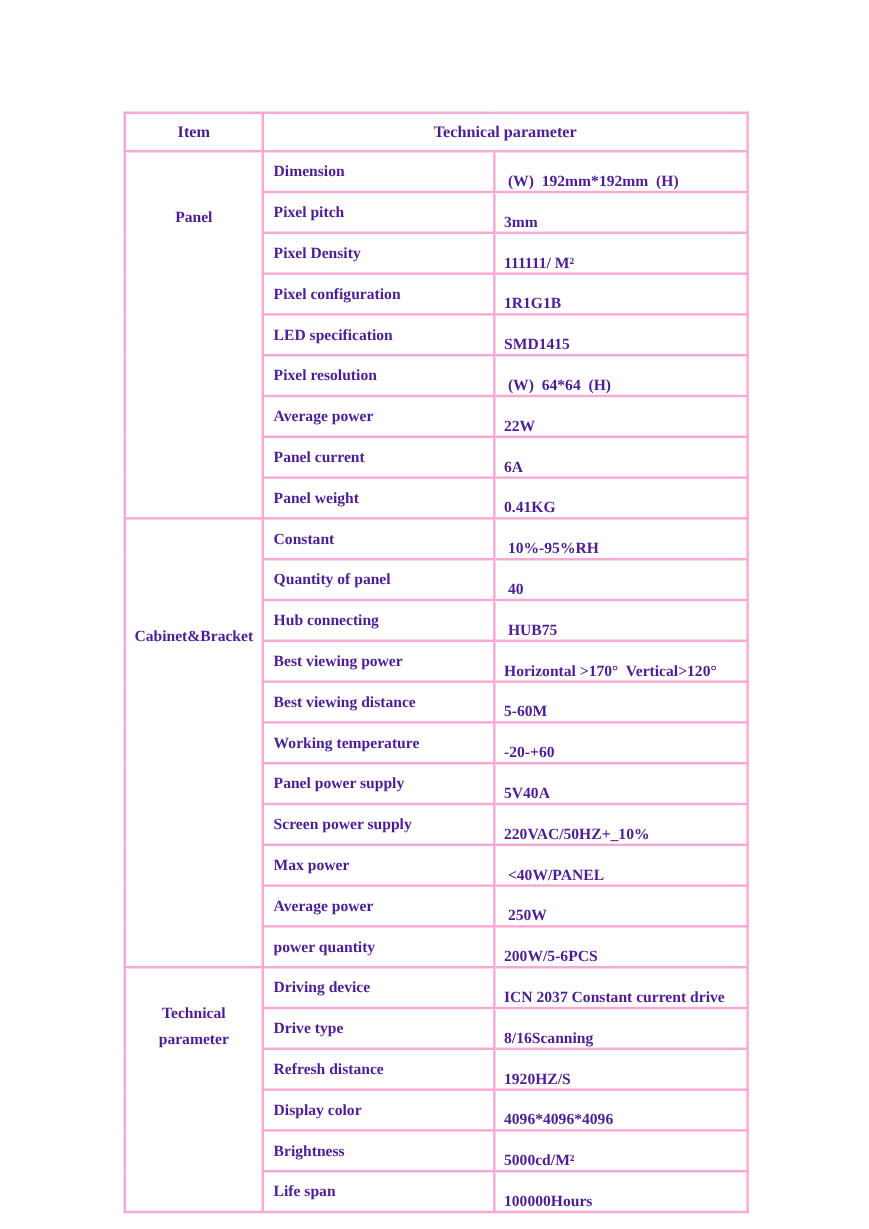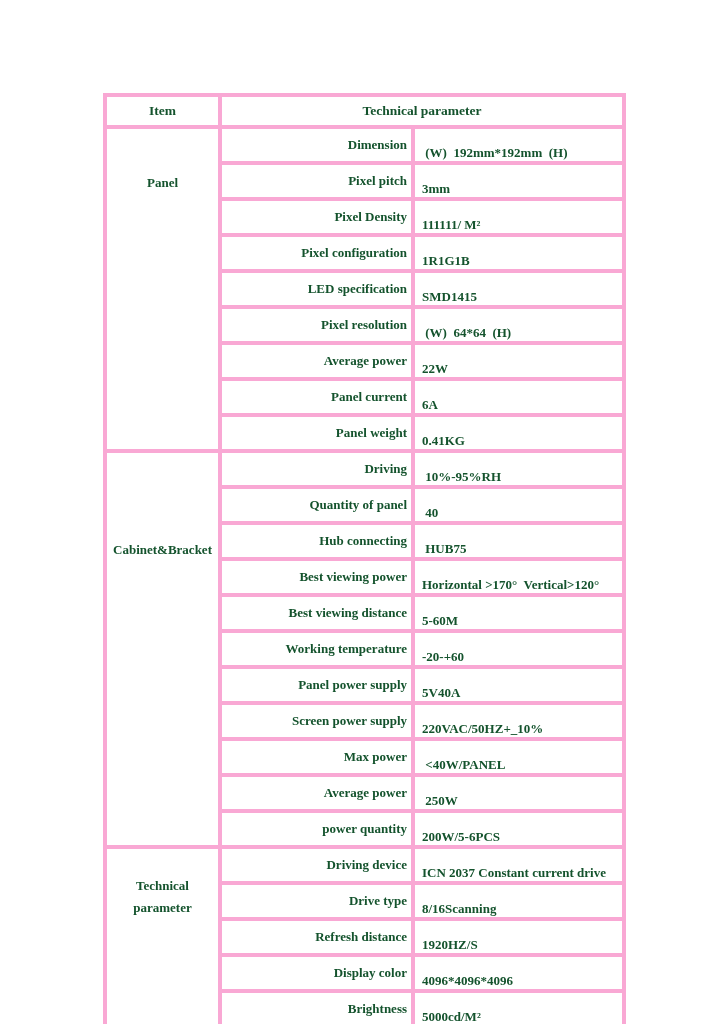--- a/index.html
+++ b/index.html
@@ -19,38 +19,38 @@
     position: absolute;
     left: 103px;
     top: 93px;
     width: 519px;
     border-collapse: collapse;
     table-layout: fixed;
     border: 2px solid #4f4f4f;
   }
   .spec-table th,
   .spec-table td {
-    border: 4px solid #f9a8d4;
+    border: 2px solid #f9a8d4;
     font-weight: bold;
-    color: #14532d;
+    color: #4c1d95;
     font-size: 13px;
     box-sizing: border-box;
     overflow: hidden;
   }
   .header-row th {
     height: 32px;
     text-align: center;
     vertical-align: middle;
     font-size: 13.5px;
   }
   .data-row {
     height: 30.4px;
   }
   .pname {
-    text-align: right;
+    text-align: left;
     vertical-align: middle;
     padding: 0 4px 0 8px;
     white-space: pre-wrap;
   }
   .pval {
     text-align: left;
     vertical-align: middle;
     padding: 16px 4px 0 7px;
     white-space: pre-wrap;
   }
@@ -122,21 +122,21 @@
         <td class="pname">Panel current</td>
         <td class="pval">6A</td>
       </tr>
       <tr class="data-row">
         <td class="pname">Panel weight</td>
         <td class="pval">0.41KG</td>
       </tr>
 
       <tr class="data-row">
         <td rowspan="11" class="section-label sec-cabinet"><span class="lbl">Cabinet&amp;Bracket</span></td>
-        <td class="pname">Driving</td>
+        <td class="pname">Constant</td>
         <td class="pval"> 10%-95%RH</td>
       </tr>
       <tr class="data-row">
         <td class="pname">Quantity of panel</td>
         <td class="pval"> 40</td>
       </tr>
       <tr class="data-row">
         <td class="pname">Hub connecting</td>
         <td class="pval"> HUB75</td>
       </tr>

